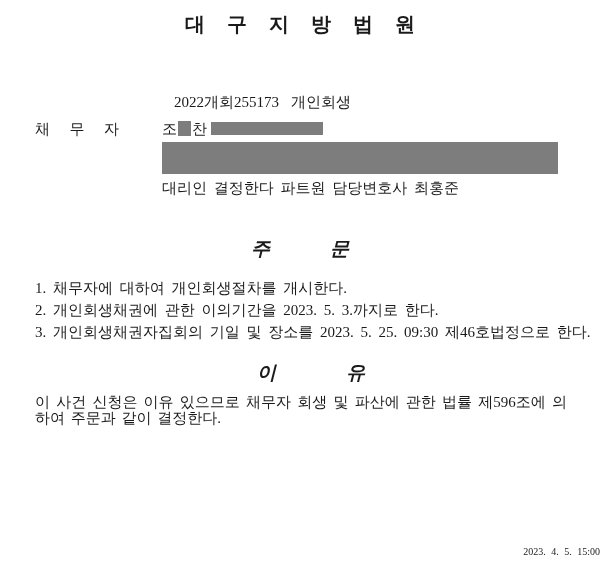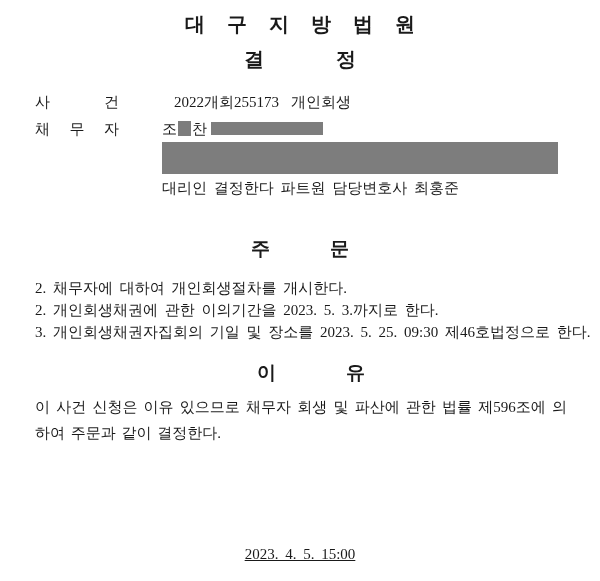--- a/index.html
+++ b/index.html
@@ -30,20 +30,21 @@
   }
   .doc-title {
     top: 46px;
     font-size: 20px;
     letter-spacing: 72px;
     padding-left: 72px;
     box-sizing: border-box;
   }
   .section-heading {
     font-size: 19px;
+    font-style: italic;
   }
   .order-heading { top: 236px; letter-spacing: 60px; padding-left: 60px; box-sizing: border-box; }
   .reason-heading { top: 360px; letter-spacing: 70px; padding-left: 92px; box-sizing: border-box; }
 
   .field-label {
     position: absolute;
     left: 35px;
     width: 84px;
     font-size: 15px;
     text-align: justify;
@@ -103,62 +104,59 @@
     line-height: 22px;
     word-spacing: 3px;
   }
   .order-item { white-space: nowrap; }
   .reason-body {
     position: absolute;
     left: 35px;
     top: 394px;
     width: 532px;
     font-size: 15px;
-    line-height: 26px;
+    line-height: 16px;
     word-spacing: 2px;
     text-align: justify;
   }
   .decision-datetime {
     position: absolute;
     left: 0;
     top: 546px;
     width: 100%;
-    text-align: center;
-    font-size: 15px;
+    text-align: right;
+    font-size: 10px;
     word-spacing: 3px;
-    text-decoration: underline;
   }
 </style>
 </head>
 <body>
 
 <div class="page">
 
   <div class="heading court-name">대구지방법원</div>
 
-  <div class="heading doc-title">결정</div>
 
-  <div class="field-label case-row-label">사 건</div>
   <div class="field-value case-row-value">
     <span>2022개회255173</span><span class="case-type">개인회생</span>
   </div>
 
   <div class="field-label debtor-row-label">채 무 자</div>
   <div class="field-value debtor-row-value">
     <span>조</span><span class="redact-sq"></span><span>찬</span><span class="redact-bar"></span>
   </div>
 
   <div class="redact-block"></div>
 
   <div class="attorney-line">대리인 결정한다 파트원 담당변호사 최홍준</div>
 
   <div class="heading section-heading order-heading">주문</div>
 
   <div class="order-list">
-    <div class="order-item">2. 채무자에 대하여 개인회생절차를 개시한다.</div>
+    <div class="order-item">1. 채무자에 대하여 개인회생절차를 개시한다.</div>
     <div class="order-item">2. 개인회생채권에 관한 이의기간을 2023. 5. 3.까지로 한다.</div>
     <div class="order-item">3. 개인회생채권자집회의 기일 및 장소를 2023. 5. 25. 09:30 제46호법정으로 한다.</div>
   </div>
 
   <div class="heading section-heading reason-heading">이유</div>
 
   <div class="reason-body">이 사건 신청은 이유 있으므로 채무자 회생 및 파산에 관한 법률 제596조에 의하여 주문과 같이 결정한다.</div>
 
   <div class="decision-datetime">2023. 4. 5. 15:00</div>
 

